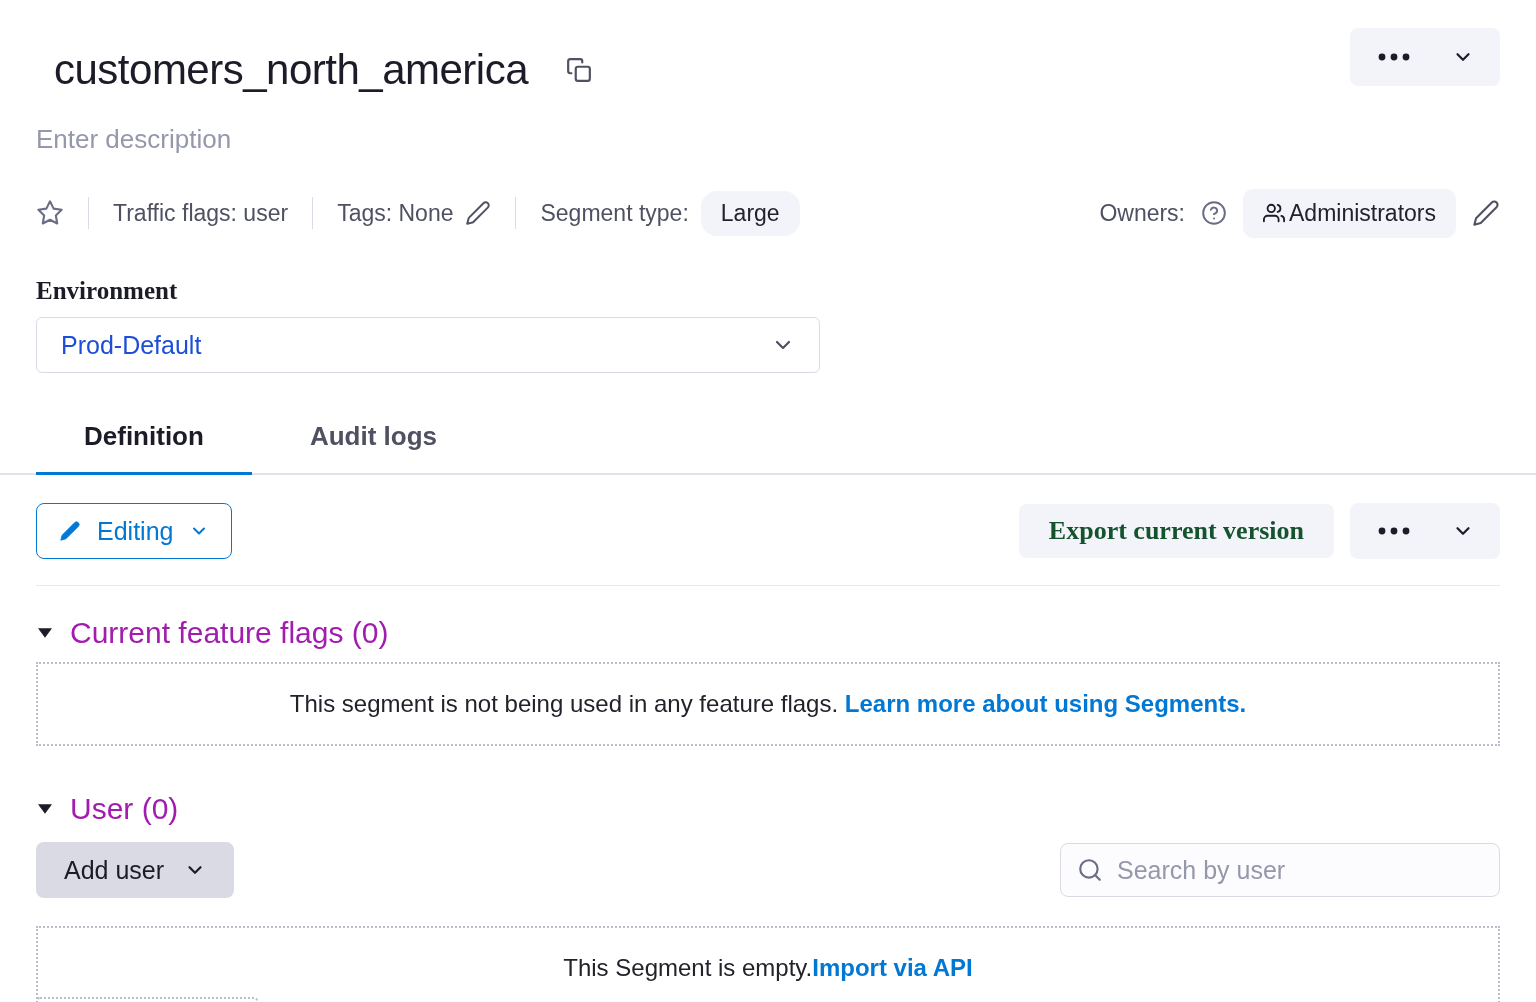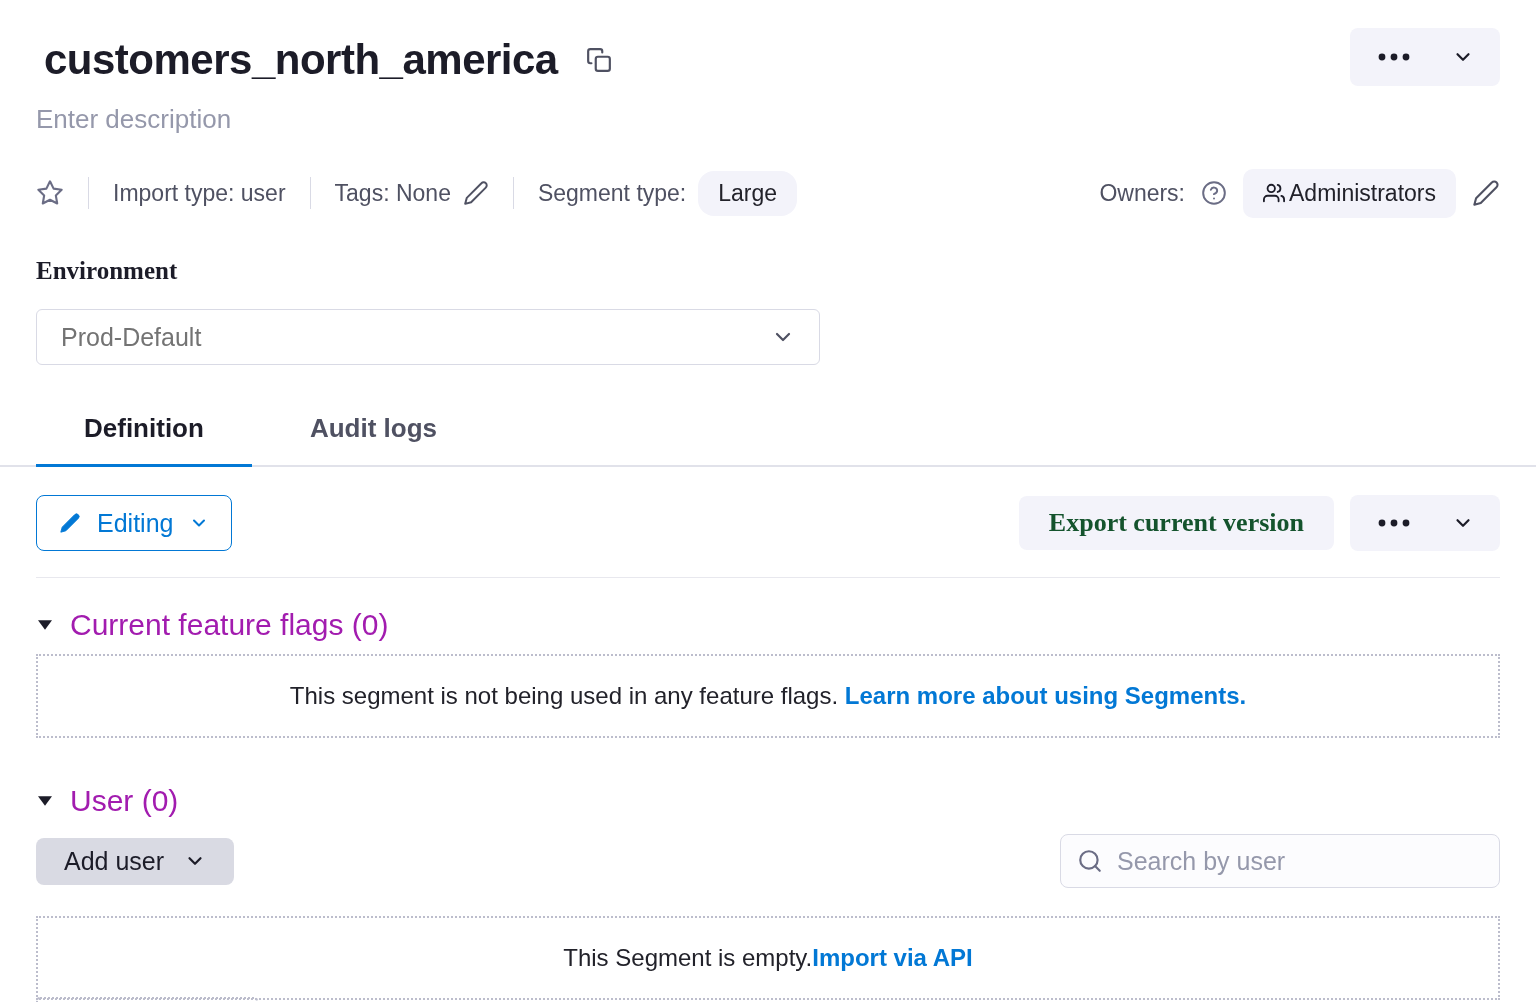--- a/index.html
+++ b/index.html
@@ -10,21 +10,21 @@
     font-family: "Liberation Sans", sans-serif;
     color: #22222a;
     overflow: hidden;
     position: relative;
   }
   .pad { padding-left: 36px; padding-right: 36px; }
 
   
   .title-row { display: flex; justify-content: space-between; align-items: flex-start; padding-top: 28px; }
   .title-wrap { display: flex; align-items: center; gap: 20px; }
-  .page-title { font-size: 42px; font-weight: 700; margin: 8px; letter-spacing: -0.5px; color: #1c1c28; }
+  .page-title { font-size: 42px; font-weight: 400; margin: 18px; letter-spacing: -0.5px; color: #1c1c28; }
   .icon-btn { background: none; border: none; padding: 0; cursor: pointer; display: inline-flex; align-items: center; }
 
   .split-btn {
     display: flex; align-items: center;
     background: #f3f3fa; border-radius: 8px; height: 58px; padding: 0 6px;
   }
   .split-btn .seg {
     display: flex; align-items: center; justify-content: center;
     padding: 0 20px; height: 100%; border: none; background: transparent; cursor: pointer;
   }
@@ -41,24 +41,24 @@
   .owners-group { margin-left: auto; display: flex; align-items: center; gap: 16px; }
   .owners-pill {
     display: flex; align-items: center; gap: 4px;
     background: #f3f3fa; border-radius: 10px; padding: 11px 20px;
     font-size: 23px; color: #22222a; border: none; cursor: pointer;
   }
 
   
   .env-label { margin-top: 42px; font-size: 25px; font-weight: 700; color: #1c1c28; font-family: Liberation Serif, serif; }
   .env-select {
-    margin-top: 24px; width: 784px; height: 56px;
+    margin-top: 12px; width: 784px; height: 56px;
     border: 1px solid #d9dae5; border-radius: 6px; background: #fff;
     display: flex; align-items: center; justify-content: space-between;
-    padding: 0 24px; font-size: 25px; color: #737373; cursor: pointer;
+    padding: 0 24px; font-size: 25px; color: #1d4ed8; cursor: pointer;
   }
 
   
   .tabs-bar { margin-top: 32px; border-bottom: 2px solid #e1e2ea; width: 1536px; text-align: center; }
   .tabs-inner { display: flex; padding-left: 36px; }
   .tab {
     font-size: 26px; padding: 16px 48px 20px; cursor: pointer;
     color: #4f5162; font-weight: 600; border-bottom: 3px solid transparent;
     margin-bottom: -2px;
   }
@@ -93,21 +93,21 @@
     min-height: 84px; display: flex; align-items: center; justify-content: center;
     font-size: 24px; color: #22222a;
   }
   .dotted-box .link { color: #0278d5; font-weight: 700; text-decoration: none; cursor: pointer; }
 
   
   .user-toolbar { margin-top: 16px; display: flex; justify-content: space-between; align-items: center; }
   .add-user-btn {
     display: flex; align-items: center; gap: 20px;
     background: #d9dae3; border: none; border-radius: 8px;
-    height: 47px; padding: 0 28px; font-size: 25px; color: #1c1c28;
+    height: 56px; padding: 0 28px; font-size: 25px; color: #1c1c28;
     cursor: pointer; font-family: inherit;
   }
   .search-box {
     width: 440px; height: 54px; background: #fcfcfe;
     border: 1px solid #d9dae5; border-radius: 8px;
     display: flex; align-items: center; gap: 12px; padding: 0 16px;
   }
   .search-box input {
     border: none; outline: none; background: transparent;
     font-size: 25px; color: #22222a; width: 100%; font-family: inherit;
@@ -165,21 +165,21 @@
   <div class="meta-row">
     <button class="icon-btn">
       <span>
         <svg width="28" height="28" viewBox="0 0 24 24" fill="none" stroke="#6b6d85" stroke-width="1.8" stroke-linejoin="round">
             <polygon points="12 2 15.09 8.26 22 9.27 17 14.14 18.18 21.02 12 17.77 5.82 21.02 7 14.14 2 9.27 8.91 8.26 12 2"></polygon>
           </svg>
       </span>
     </button>
     <div class="v-div"></div>
     <div class="meta-item">
-      <span>Import type: user</span>
+      <span>Traffic flags: user</span>
     </div>
     <div class="v-div"></div>
     <div class="meta-item">
       <span>Tags: None</span>
       <button class="icon-btn">
         <span>
           <svg width="26" height="26" viewBox="0 0 24 24" fill="none" stroke="#4f5162" stroke-width="1.8" stroke-linecap="round" stroke-linejoin="round">
               <path d="M17 3a2.83 2.83 0 1 1 4 4L7.5 20.5 2 22l1.5-5.5L17 3z"></path>
             </svg>
         </span>

